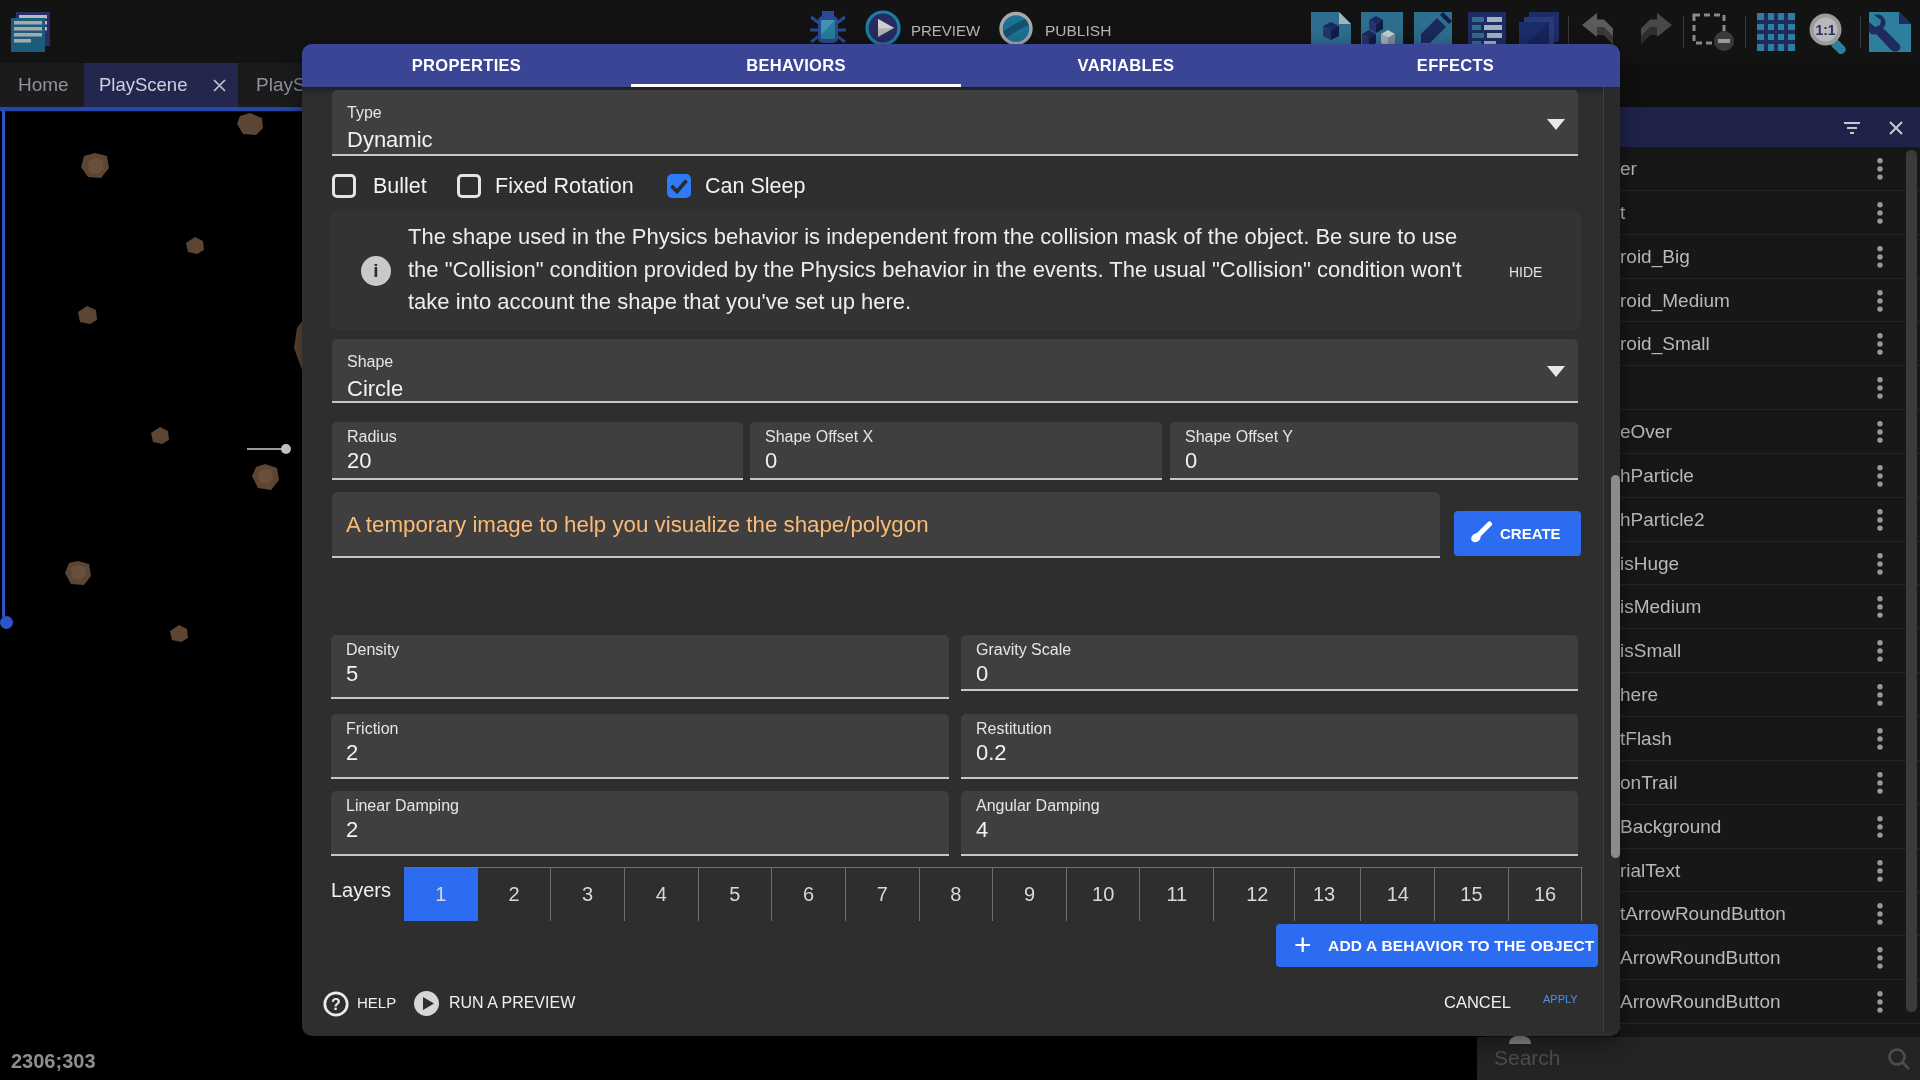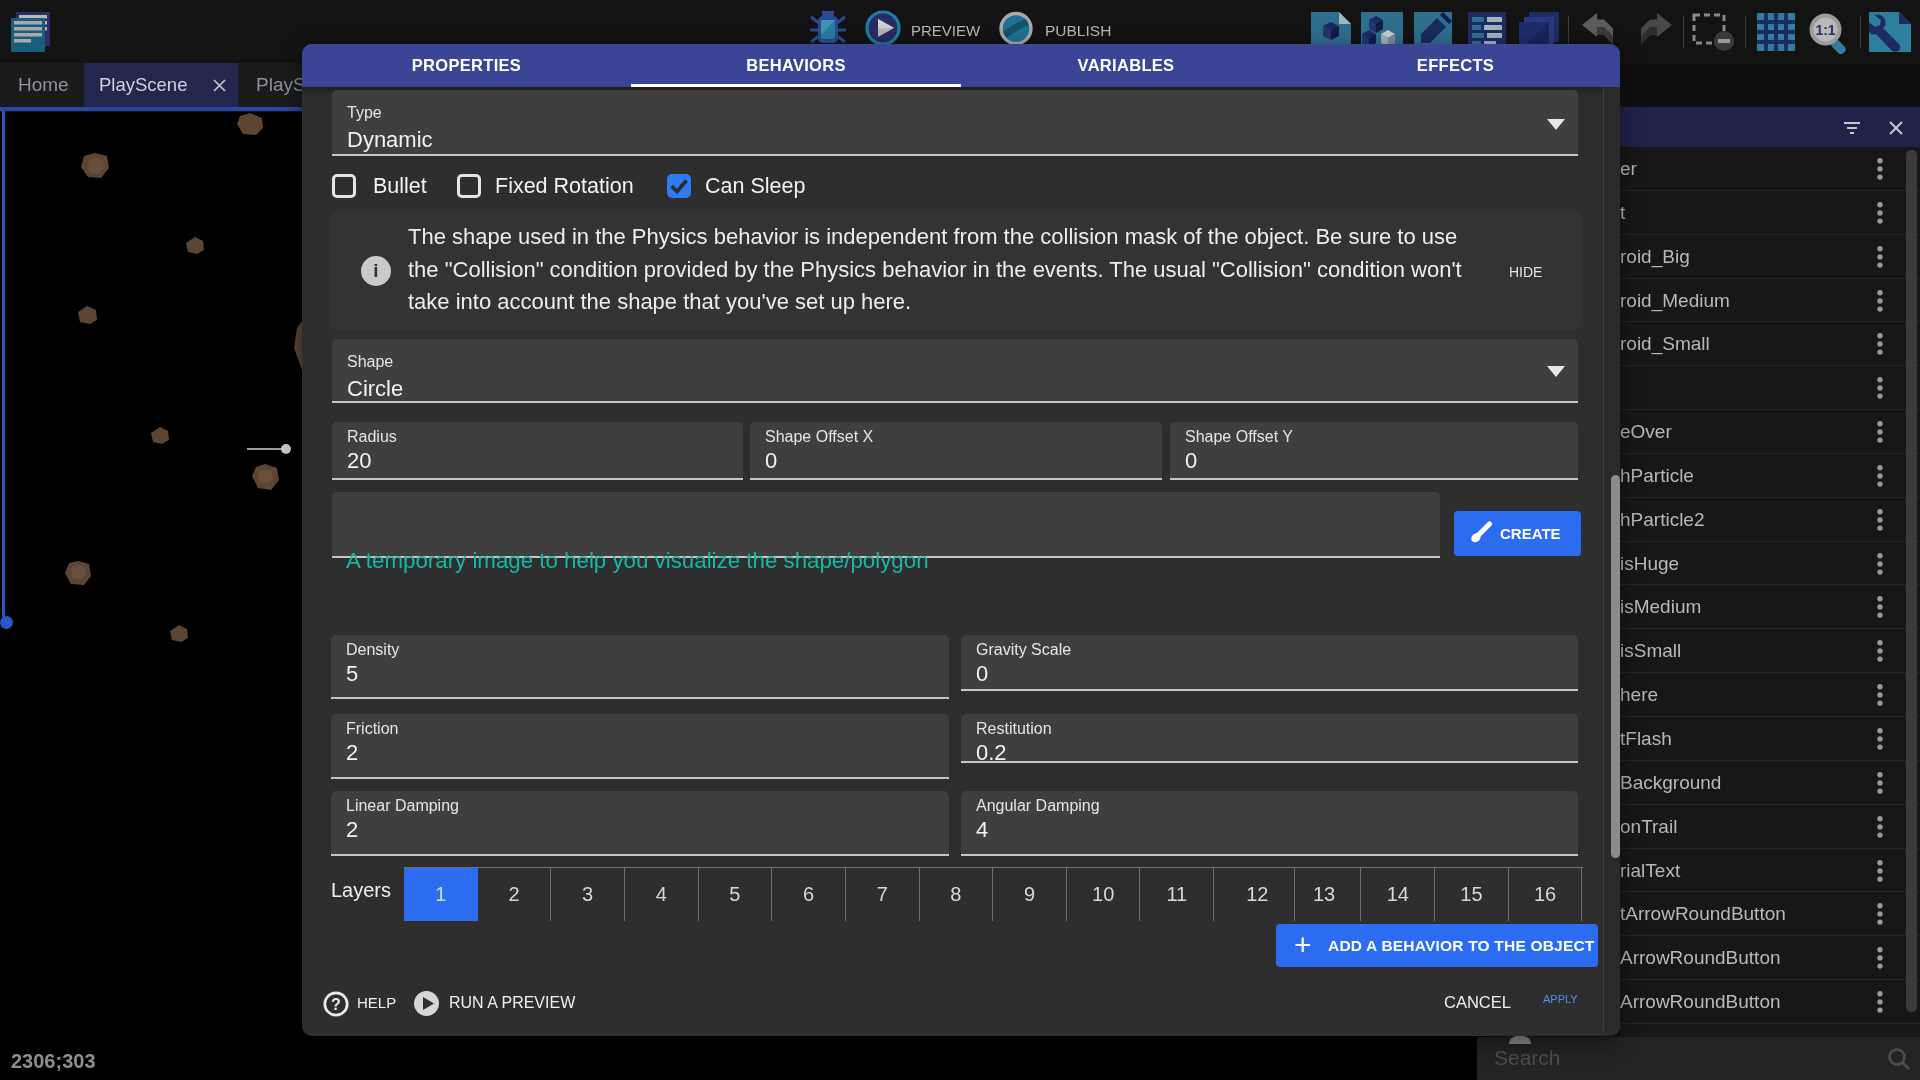--- a/index.html
+++ b/index.html
@@ -325,29 +325,29 @@
     </div>
 <div class="litem">
       <span>tFlash</span>
       <svg class="ldots" width="6" height="22" viewBox="0 0 6 22">
         <circle cx="3" cy="2.7" r="2.7" fill="#9a9a9a"></circle>
         <circle cx="3" cy="10.9" r="2.7" fill="#9a9a9a"></circle>
         <circle cx="3" cy="19.1" r="2.7" fill="#9a9a9a"></circle>
       </svg>
     </div>
 <div class="litem">
+      <span>onTrail</span>
+      <svg class="ldots" width="6" height="22" viewBox="0 0 6 22">
+        <circle cx="3" cy="2.7" r="2.7" fill="#9a9a9a"></circle>
+        <circle cx="3" cy="10.9" r="2.7" fill="#9a9a9a"></circle>
+        <circle cx="3" cy="19.1" r="2.7" fill="#9a9a9a"></circle>
+      </svg>
+    </div>
+<div class="litem">
       <span>Background</span>
-      <svg class="ldots" width="6" height="22" viewBox="0 0 6 22">
-        <circle cx="3" cy="2.7" r="2.7" fill="#9a9a9a"></circle>
-        <circle cx="3" cy="10.9" r="2.7" fill="#9a9a9a"></circle>
-        <circle cx="3" cy="19.1" r="2.7" fill="#9a9a9a"></circle>
-      </svg>
-    </div>
-<div class="litem">
-      <span>onTrail</span>
       <svg class="ldots" width="6" height="22" viewBox="0 0 6 22">
         <circle cx="3" cy="2.7" r="2.7" fill="#9a9a9a"></circle>
         <circle cx="3" cy="10.9" r="2.7" fill="#9a9a9a"></circle>
         <circle cx="3" cy="19.1" r="2.7" fill="#9a9a9a"></circle>
       </svg>
     </div>
 <div class="litem">
       <span>rialText</span>
       <svg class="ldots" width="6" height="22" viewBox="0 0 6 22">
         <circle cx="3" cy="2.7" r="2.7" fill="#9a9a9a"></circle>
@@ -440,21 +440,21 @@
   <div class="abs nfield" style="left:448px;top:335px;width:412px;height:58px;">
     <div class="flabel">Shape Offset X</div>
       <div class="fvalue">0</div>
   </div>
   <div class="abs nfield" style="left:868px;top:335px;width:408px;height:58px;">
     <div class="flabel">Shape Offset Y</div>
       <div class="fvalue">0</div>
   </div>
 
   <div class="abs field" style="left:30px;top:405px;width:1108px;height:66px;">
-    <div class="abs" style="left:14px;top:20px;color:#14b8a6;font-size:22.3px;margin-top:36px;">A temporary image to help you visualize the shape/polygon</div>
+    <div class="abs" style="left:14px;top:20px;color:#fdba74;font-size:22.3px;">A temporary image to help you visualize the shape/polygon</div>
   </div>
   <div class="abs" style="left:1152px;top:424px;width:127px;height:45px;background:#2b6cf0;border-radius:4px;color:#fff;font-size:15px;font-weight:bold;letter-spacing:0px;">
     <svg class="abs" style="left:15px;top:10px" width="24" height="24" viewBox="0 0 24 24">
         <line x1="9" y1="14.5" x2="20.5" y2="3" stroke="#fff" stroke-width="5" stroke-linecap="round"></line>
         <path d="M10.5 12.5 Q13 17 9.5 20 Q5 22.5 2.8 19.8 Q1 16.5 4.5 13.5 Q7.5 11 10.5 12.5 Z" fill="#fff"></path>
       </svg>
     <div class="abs" style="left:46px;top:14px;">CREATE</div>
   </div>
 
 
@@ -464,21 +464,21 @@
   </div>
   <div class="abs nfield" style="left:659px;top:548px;width:617px;height:56px;">
     <div class="flabel">Gravity Scale</div>
       <div class="fvalue">0</div>
   </div>
 
   <div class="abs nfield" style="left:29px;top:627px;width:618px;height:65px;">
     <div class="flabel">Friction</div>
       <div class="fvalue">2</div>
   </div>
-  <div class="abs nfield" style="left:659px;top:627px;width:617px;height:49px;padding-left:20px;">
+  <div class="abs nfield" style="left:659px;top:627px;width:617px;height:65px;padding-left:20px;">
     <div class="flabel">Restitution</div>
       <div class="fvalue">0.2</div>
   </div>
 
   <div class="abs nfield" style="left:29px;top:704px;width:618px;height:65px;">
     <div class="flabel">Linear Damping</div>
       <div class="fvalue">2</div>
   </div>
   <div class="abs nfield" style="left:659px;top:704px;width:617px;height:65px;">
     <div class="flabel">Angular Damping</div>

